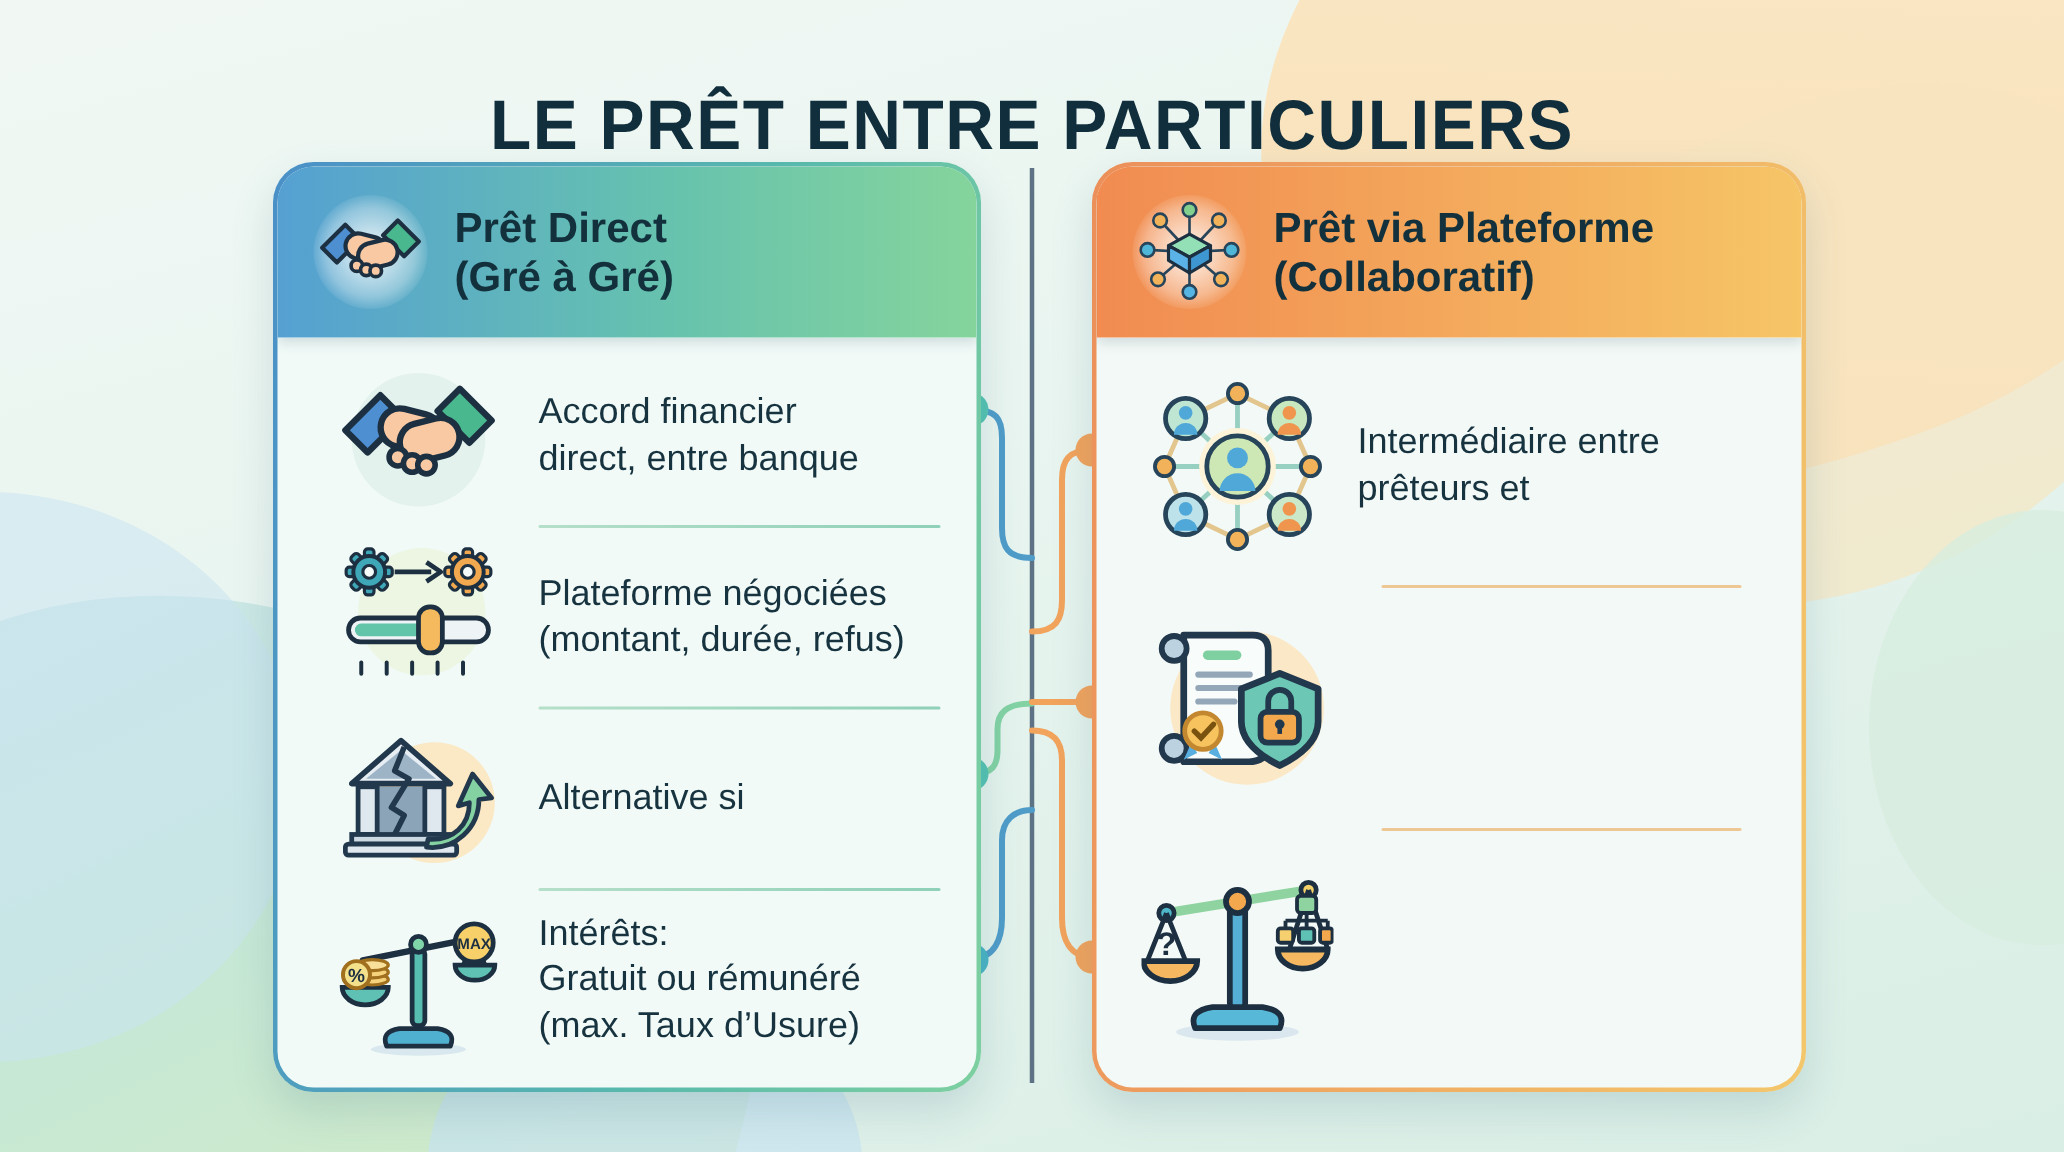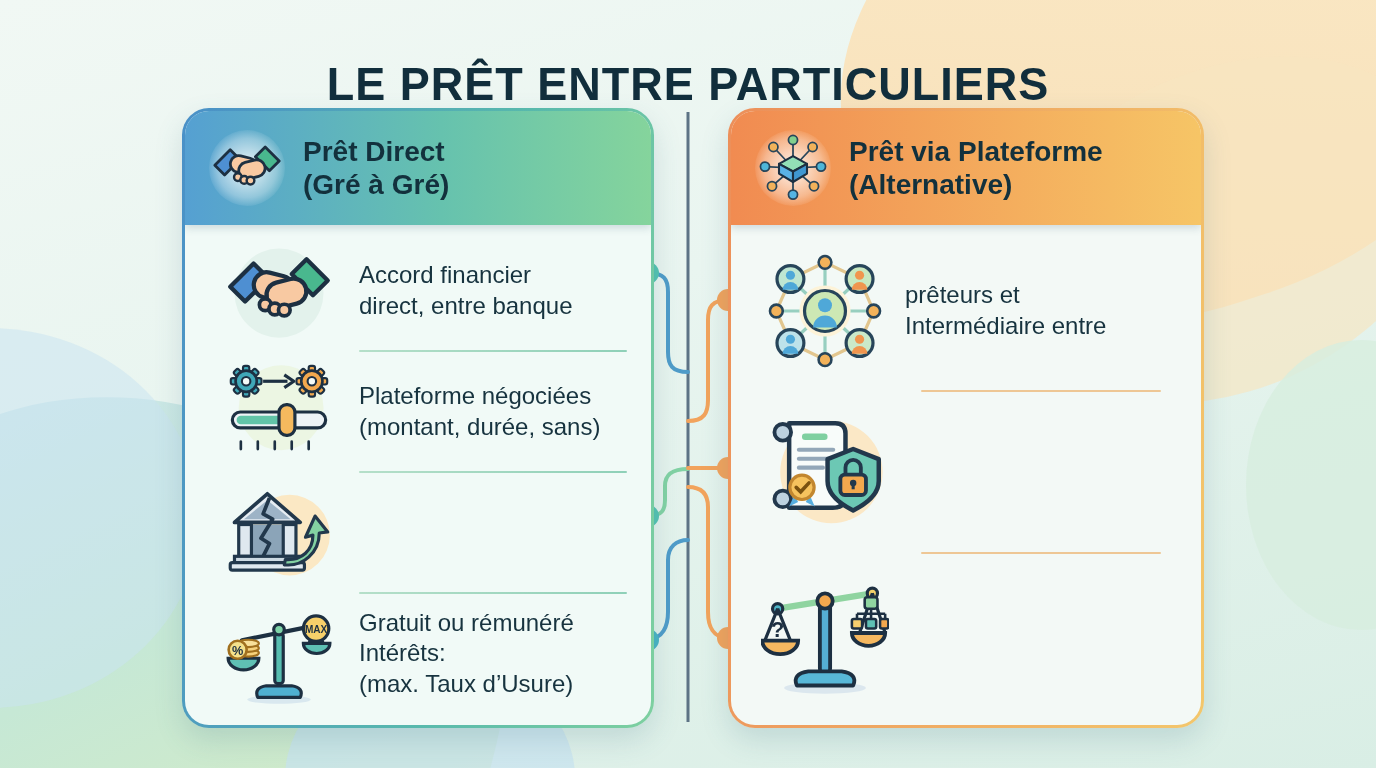--- a/index.html
+++ b/index.html
@@ -160,40 +160,41 @@
    <rect x="50" y="43" width="15" height="29" rx="7" fill="#f5b95e" stroke="#1d3042" stroke-width="3"></rect>
    <line x1="14" y1="78" x2="14" y2="85" stroke="#1d3042" stroke-width="2.5" stroke-linecap="round"></line>
               <line x1="30" y1="78" x2="30" y2="85" stroke="#1d3042" stroke-width="2.5" stroke-linecap="round"></line>
               <line x1="46" y1="78" x2="46" y2="85" stroke="#1d3042" stroke-width="2.5" stroke-linecap="round"></line>
               <line x1="62" y1="78" x2="62" y2="85" stroke="#1d3042" stroke-width="2.5" stroke-linecap="round"></line>
               <line x1="78" y1="78" x2="78" y2="85" stroke="#1d3042" stroke-width="2.5" stroke-linecap="round"></line>
             </svg>
           </div>
           <div class="row-text">
             <div><span class="b">Plateforme négociées</span></div>
-            <div><span>(montant, durée, sans)</span></div>
+            <div><span>(montant, durée, refus)</span></div>
           </div>
         </div>
         <div class="row-divider"></div>
         <div class="feature-row">
           <div class="row-icon">
             <svg viewBox="0 0 100 100">
    <circle cx="60" cy="52" r="38" fill="#fbe8c4"></circle>
    <rect x="13" y="42" width="52" height="30" fill="#8ba4b8"></rect>
    <rect x="12" y="42" width="12" height="30" fill="#dfe8ef" stroke="#22384c" stroke-width="3"></rect>
    <rect x="54" y="42" width="12" height="30" fill="#dfe8ef" stroke="#22384c" stroke-width="3"></rect>
    <path d="M8 40 L39 13 L70 40 Z" fill="#e6edf3" stroke="#22384c" stroke-width="3.5" stroke-linejoin="round"></path>
    <path d="M17 37 L39 19 L61 37 Z" fill="#9db3c6"></path>
    <path d="M41 17 L35 32 L44 37 L33 55 L41 60 L35 72" fill="none" stroke="#22384c" stroke-width="3.5" stroke-linejoin="round"></path>
    <rect x="8" y="72" width="62" height="6" fill="#ccd9e2" stroke="#22384c" stroke-width="3"></rect>
    <rect x="4" y="78" width="70" height="7" rx="2" fill="#dfe8ef" stroke="#22384c" stroke-width="3"></rect>
    <path d="M56 75 C72 76 82 66 82 52 L75 54 L84 34 L96 49 L88 50 C88 68 73 82 55 80 Z" fill="#84d2a2" stroke="#22384c" stroke-width="3" stroke-linejoin="round"></path>
             </svg>
           </div>
           <div class="row-text">
+            <div><span class="b">Alternative</span><span> si</span></div>
           </div>
         </div>
         <div class="row-divider"></div>
         <div class="feature-row">
           <div class="row-icon">
             <svg viewBox="0 0 100 100">
    <ellipse cx="50" cy="93" rx="30" ry="4" fill="#d9e8ef"></ellipse>
    <rect x="46" y="30" width="8" height="48" rx="3" fill="#57bdb0" stroke="#1d3042" stroke-width="3"></rect>
    <path d="M30 91 L70 91 Q74 82 62 80 L38 80 Q26 82 30 91 Z" fill="#4fb0d0" stroke="#1d3042" stroke-width="3" stroke-linejoin="round"></path>
    <line x1="15" y1="37" x2="85" y2="23" stroke="#1d3042" stroke-width="4" stroke-linecap="round"></line>
@@ -205,22 +206,22 @@
    <ellipse cx="21" cy="44.5" rx="10" ry="3.5" fill="#f6d27c" stroke="#a1701f" stroke-width="2"></ellipse>
    <ellipse cx="21" cy="40" rx="10" ry="3.5" fill="#f9e09a" stroke="#a1701f" stroke-width="2"></ellipse>
    <circle cx="11" cy="46" r="8.5" fill="#f4e18c" stroke="#a1701f" stroke-width="2.5"></circle>
    <text x="11" y="50.5" text-anchor="middle" font-size="12" font-weight="700" fill="#1d3042">%</text>
    <path d="M73 40 A 12.5 9.5 0 0 0 98 40 Z" fill="#5fc0b4" stroke="#1d3042" stroke-width="3"></path>
    <circle cx="85" cy="26" r="12" fill="#f7d06a" stroke="#1d3042" stroke-width="3"></circle>
    <text x="85" y="30" text-anchor="middle" font-size="9.5" font-weight="700" fill="#1d3042">MAX</text>
             </svg>
           </div>
           <div class="row-text">
+            <div><span class="b">Intérêts:</span></div>
             <div><span class="b">Gratuit</span><span> ou </span><span class="b">rémunéré</span></div>
-            <div><span class="b">Intérêts:</span></div>
             <div><span>(max. Taux d’Usure)</span></div>
           </div>
         </div>
       </div>
   </div>
 </div>
 
 <div class="card card-right">
   <div class="card-inner">
     <div class="card-header">
@@ -242,21 +243,21 @@
             <circle cx="90" cy="48" r="6.5" fill="#4fb6d8" stroke="#27455a" stroke-width="2.5"></circle>
             <circle cx="80" cy="76" r="6.5" fill="#f2b25a" stroke="#27455a" stroke-width="2.5"></circle>
             <circle cx="50" cy="88" r="6.5" fill="#55b4e2" stroke="#27455a" stroke-width="2.5"></circle>
             <circle cx="20" cy="76" r="6.5" fill="#f2b25a" stroke="#27455a" stroke-width="2.5"></circle>
             <circle cx="10" cy="48" r="6.5" fill="#4fb6d8" stroke="#27455a" stroke-width="2.5"></circle>
             <circle cx="22" cy="20" r="6.5" fill="#f2b25a" stroke="#27455a" stroke-width="2.5"></circle>
           </svg>
         </div>
       <div class="header-title">
         <div>Prêt via Plateforme</div>
-        <div>(Alternative)</div>
+        <div>(Collaboratif)</div>
       </div>
     </div>
     <div class="rows">
         <div class="feature-row">
           <div class="row-icon">
             <svg viewBox="0 0 100 100">
    <polygon points="50,12 77,25 88,50 77,75 50,88 23,75 12,50 23,25" fill="none" stroke="#e2c68e" stroke-width="2.5"></polygon>
    <line x1="50" y1="50" x2="50" y2="12" stroke="#97cfc0" stroke-width="2.5"></line>
               <line x1="50" y1="50" x2="77" y2="25" stroke="#97cfc0" stroke-width="2.5"></line>
               <line x1="50" y1="50" x2="88" y2="50" stroke="#97cfc0" stroke-width="2.5"></line>
@@ -281,22 +282,22 @@
    <circle cx="77" cy="75" r="10.5" fill="#cbe9c9" stroke="#27455a" stroke-width="2.5"></circle>
               <circle cx="77" cy="72.06" r="3.5700000000000003" fill="#f0954e"></circle>
               <path d="M 70.91 83.4 a 6.09 6.09 0 0 1 12.18 0 Z" fill="#f0954e"></path>
    <circle cx="50" cy="50" r="20" fill="#fdf3d8"></circle>
    <circle cx="50" cy="50" r="16" fill="#cde8b4" stroke="#27455a" stroke-width="2.5"></circle>
               <circle cx="50" cy="45.519999999999996" r="5.44" fill="#4fa8d8"></circle>
               <path d="M 40.72 62.8 a 9.28 9.28 0 0 1 18.56 0 Z" fill="#4fa8d8"></path>
             </svg>
           </div>
           <div class="row-text">
+            <div><span class="b">Intermédiaire</span><span> entre</span></div>
             <div><span class="b">prêteurs</span><span> et</span></div>
-            <div><span class="b">Intermédiaire</span><span> entre</span></div>
           </div>
         </div>
         <div class="row-divider"></div>
         <div class="feature-row">
           <div class="row-icon">
             <svg viewBox="0 0 100 100">
    <circle cx="55" cy="50" r="40" fill="#fbe8c6"></circle>
    <path d="M22 12 H58 Q66 12 66 20 V68 Q66 78 56 78 H22 Z" fill="#f8fcfa" stroke="#22384c" stroke-width="3.5" stroke-linejoin="round"></path>
    <circle cx="17" cy="19" r="6.5" fill="#bdd2e0" stroke="#22384c" stroke-width="3"></circle>
    <circle cx="17" cy="71" r="6.5" fill="#bdd2e0" stroke="#22384c" stroke-width="3"></circle>

